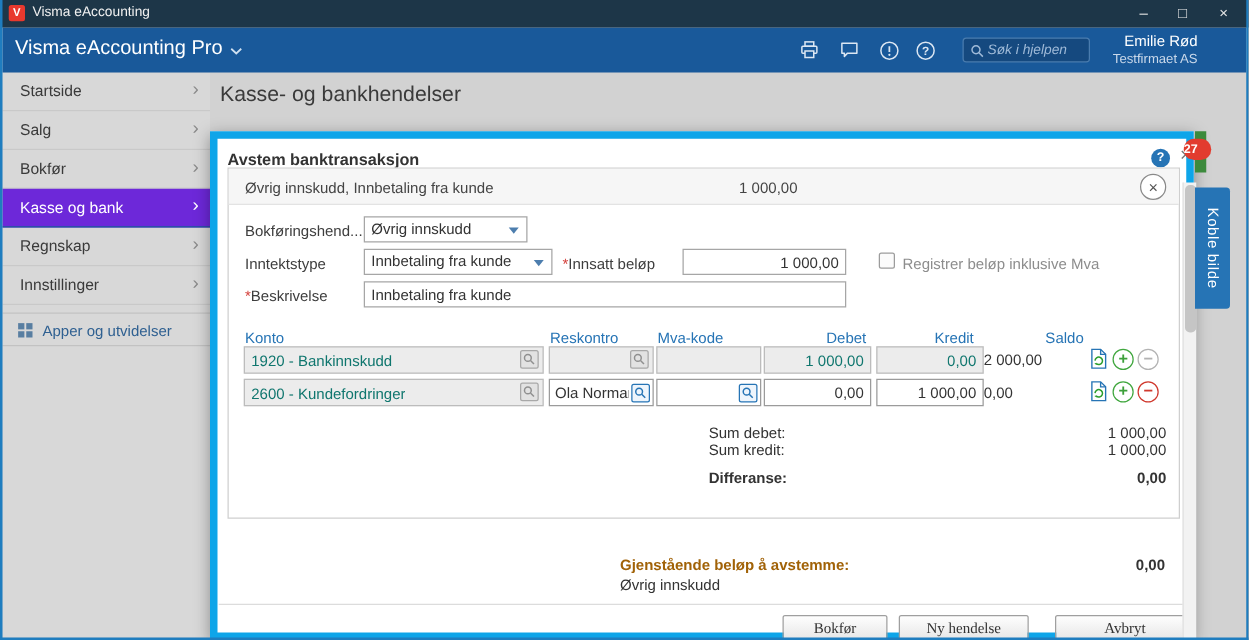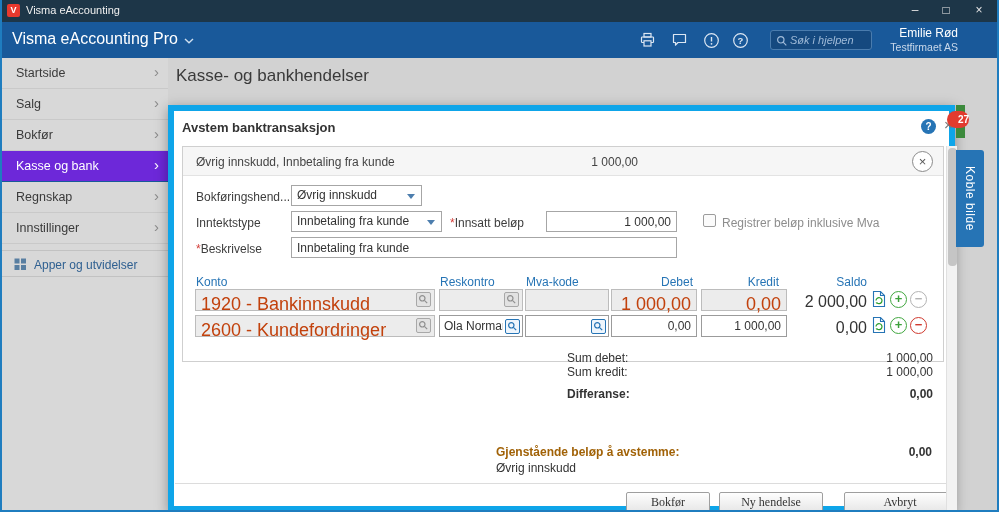--- a/index.html
+++ b/index.html
@@ -39,47 +39,47 @@
   #apps-label{position:absolute;left:32px;top:7px;font-size:12px;color:#2f6091}
 
   
   #page-title{position:absolute;left:176px;top:66px;font-size:17px;color:#3a3a3a;z-index:10}
 
   
   #modal{position:absolute;left:168px;top:105px;width:787px;height:407px;background:#fff;border:6px solid #0ea5e9;box-shadow:0 3px 12px rgba(0,0,0,.35);z-index:25}
   #dlg-title{position:absolute;left:8px;top:9px;font-size:13px;font-weight:600;color:#333}
   #dlg-help{position:absolute;left:747px;top:8px;width:15px;height:15px;border-radius:50%;background:#2674b5;color:#fff;font-size:10px;font-weight:bold;text-align:center;line-height:15px;cursor:pointer}
   #dlg-close{position:absolute;left:770px;top:5px;font-size:15px;color:#777;cursor:pointer}
-  #dlg-container{position:absolute;left:8px;top:35px;width:762px;height:216px;border:1px solid #cfcfcf;background:#fff}
+  #dlg-container{position:absolute;left:8px;top:23px;width:762px;height:281px;border:1px solid #cfcfcf;background:#fff}
 
   .sumrow{position:absolute;left:0;top:0;width:100%;height:29px;background:#f6f6f6;border-bottom:1px solid #e3e3e3}
   #sum-text{position:absolute;left:13px;top:8px;font-size:12px;color:#444}
   #sum-amt{position:absolute;left:385px;top:8px;width:70px;text-align:right;font-size:12px;color:#444}
   #sum-remove{position:absolute;right:10px;top:4px;width:21px;height:21px;border:1px solid #8a8a8a;border-radius:50%;color:#555;font-size:13px;text-align:center;line-height:19px;cursor:pointer;background:#fff}
 
   .flabel{position:absolute;font-size:12px;color:#3d3d3d;white-space:nowrap}
   .req{color:#d43f3a}
   .select{position:absolute;height:21px;border:1px solid #a6a6a6;background:#fff;font-size:12px;color:#333;line-height:19px;padding-left:5px;cursor:pointer}
   .select .car{position:absolute;right:6px;top:8px;width:0;height:0;border-left:4px solid transparent;border-right:4px solid transparent;border-top:5px solid #4d7eae}
   .tinput{position:absolute;height:21px;border:1px solid #a6a6a6;font-size:12px;color:#333;padding:0 5px;font-family:inherit}
   .cb{position:absolute;width:13px;height:13px;border:1px solid #9c9c9c;background:#fbfbfb;border-radius:2px}
   .cblabel{position:absolute;font-size:12px;color:#8d8d8d}
 
   .th{position:absolute;top:128px;font-size:12px;color:#2674b5}
   .cell{position:absolute;height:22px;border:1px solid #bcbcbc;background:#ececec}
-  .cell .cellv{position:absolute;left:5px;top:4px;font-size:18px;color:#c2410c;white-space:nowrap;overflow:hidden;max-width:calc(100% - 22px)}
+  .cell .cellv{position:absolute;left:5px;top:4px;font-size:12px;color:#0f766e;white-space:nowrap;overflow:hidden;max-width:calc(100% - 22px)}
   .cell.num .cellv{left:auto;right:5px;max-width:calc(100% - 10px)}
   .cellwrap{position:absolute;height:22px}
   .cellwrap input{width:100%;height:100%;border:1px solid #9b9b9b;font-size:12px;color:#333;padding:0 4px;font-family:inherit}
   .cellwrap input.num{text-align:right;padding-right:5px}
   .cellwrap input.haslu{padding-right:19px}
   .lookup{position:absolute;right:3px;top:4px;width:15px;height:15px;border:1px solid #2674b5;background:#eef5fc;border-radius:2px;cursor:pointer}
   .lookup svg{position:absolute;left:1px;top:1px}
   .lookup.gray{border-color:#a8a8a8;background:#e2e2e2;cursor:default}
-  .saldo{position:absolute;font-size:16px;color:#333;text-align:right}
+  .saldo{position:absolute;font-size:12px;color:#333;}
   .docicon{position:absolute;cursor:pointer}
   .circ{position:absolute;width:17px;height:17px;border-radius:50%;text-align:center;line-height:14px;font-size:13px;font-weight:bold;border:1.5px solid;cursor:pointer;background:#fff}
   .circ.plus{border-color:#41a73f;color:#3da03b}
   .circ.minus{border-color:#d0392e;color:#d0392e}
   .circ.minusdis{border-color:#b3b3b3;color:#b3b3b3;cursor:default}
 
   .tlab{position:absolute;font-size:12px;color:#333}
   .tval{position:absolute;font-size:12px;color:#333;text-align:right;width:110px}
   .b{font-weight:bold}
 
@@ -87,21 +87,21 @@
   #rem-value{position:absolute;left:658px;top:334px;width:100px;text-align:right;font-size:12px;font-weight:bold;color:#333}
   #rem-note{position:absolute;left:322px;top:350px;font-size:12px;color:#333}
   #dlg-div{position:absolute;left:1px;right:1px;top:372px;height:1px;background:#dcdcdc}
   .btn{position:absolute;height:21px;font-size:12px;color:#333;background:linear-gradient(#fefefe,#e6e6e6);border:1px solid #9f9f9f;border-radius:2px;font-family:Liberation Serif, serif;cursor:pointer}
 
   #sbar{position:absolute;left:772px;top:35px;width:11px;height:371px;background:#f2f2f2;border-left:1px solid #e0e0e0}
   #sbar-thumb{position:absolute;left:1px;top:2px;width:9px;height:118px;background:#c5c5c5;border-radius:4px;cursor:pointer}
 
   
   #green-strip{position:absolute;left:956px;top:105px;width:9px;height:33px;background:#3c8a3c;z-index:26}
-  #badge27{position:absolute;left:947px;top:111px;width:22px;height:17px;background:#e23b2e;border-radius:9px;color:#fff;font-size:10px;font-weight:bold;text-align:right;line-height:17px;z-index:27}
+  #badge27{position:absolute;left:947px;top:111px;width:22px;height:17px;background:#e23b2e;border-radius:9px;color:#fff;font-size:10px;font-weight:bold;text-align:left;line-height:17px;z-index:27}
   #koble{position:absolute;left:956px;top:150px;width:28px;height:97px;background:#2674b5;border-radius:0 3px 3px 0;z-index:26;display:flex;align-items:center;justify-content:center;cursor:pointer}
   #koble span{writing-mode:vertical-rl;color:#fff;font-size:12px;letter-spacing:.5px}
 </style>
 </head>
 <body>
 
 <div id="win">
   <div class="edge" style="left:0;top:0;width:2px;height:512px"></div>
   <div class="edge" style="right:0;top:0;width:2px;height:512px"></div>
   <div class="edge" style="left:0;bottom:0;width:999px;height:2px"></div>

